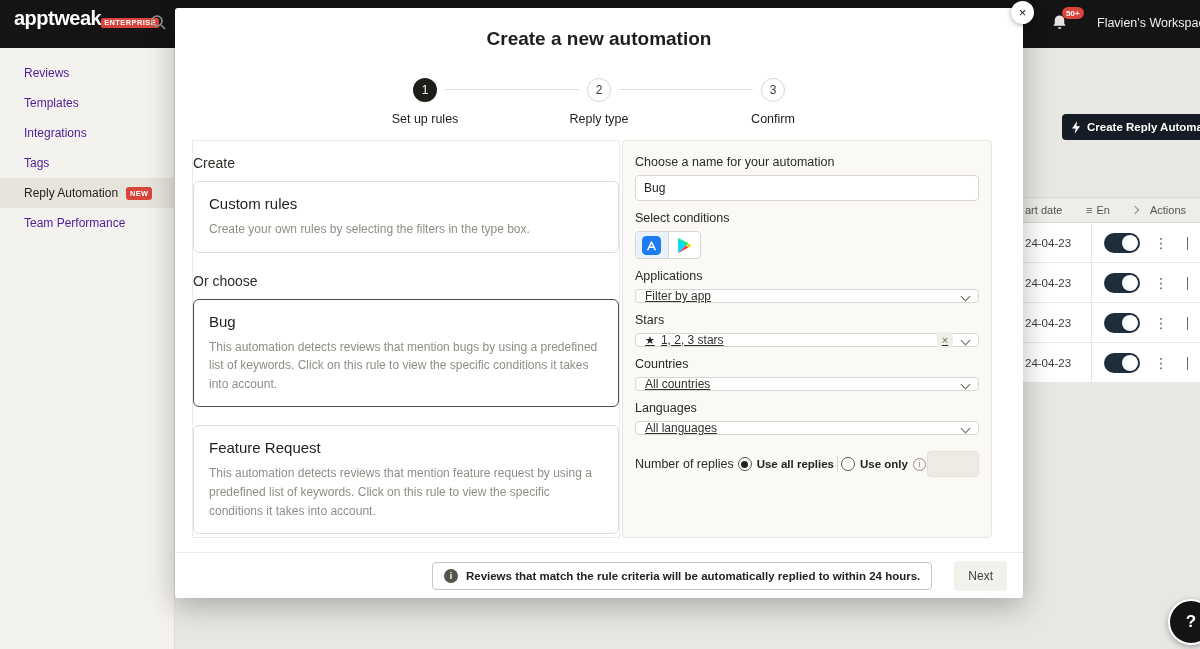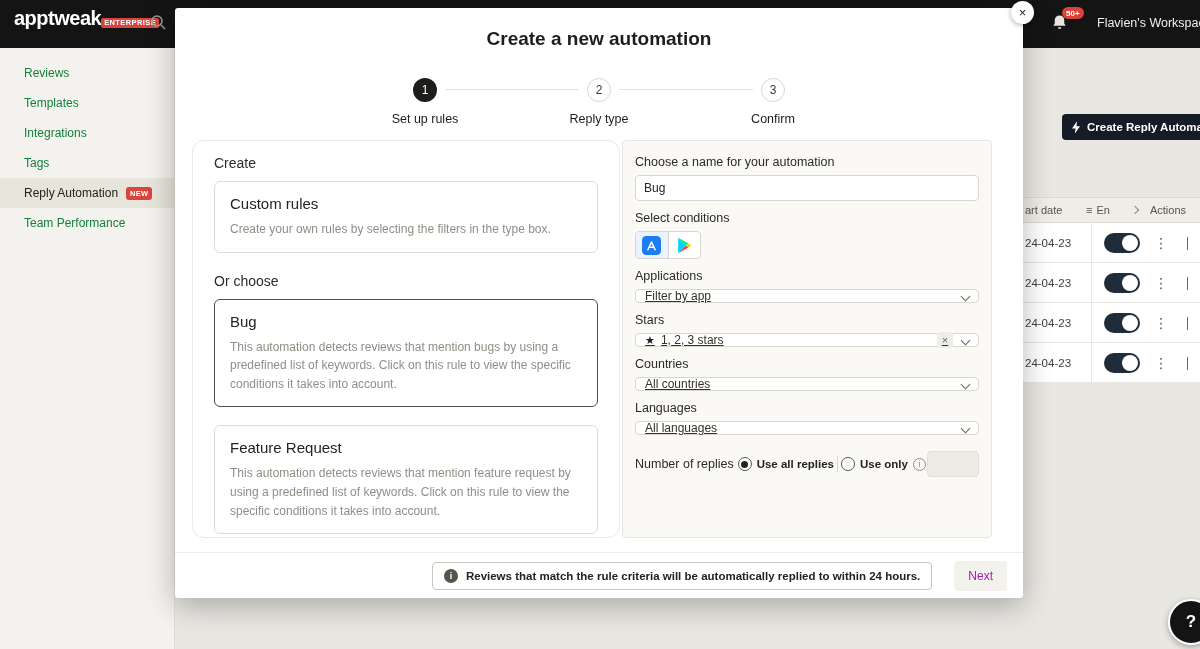--- a/index.html
+++ b/index.html
@@ -13,21 +13,21 @@
   .logo { position:absolute; left:14px; top:8px; display:flex; flex-direction:row; align-items:flex-end; line-height:1; }
   .logo-text { color:#fff; font-size:20px; font-weight:bold; letter-spacing:-0.5px; }
   .logo-badge { background:#d9453c; color:#fff; font-size:7.5px; font-weight:bold; padding:1.5px 3px; border-radius:2px; margin-top:2px; letter-spacing:0.4px; }
   .search-btn { position:absolute; left:148px; top:14px; width:20px; height:20px; background:none; border:none; cursor:pointer; }
   .bell { position:absolute; left:1050px; top:13px; width:22px; height:22px; cursor:pointer; }
   .bell-badge { position:absolute; top:-6px; left:12px; background:#d9453c; color:#fff; font-size:8px; font-weight:bold; padding:1.5px 4px; border-radius:7px; white-space:nowrap; }
   .workspace { position:absolute; left:1097px; top:16px; color:#efeee9; font-size:12.5px; cursor:pointer; white-space:nowrap; }
 
   
   .sidebar { position:absolute; left:0; top:48px; bottom:0; width:175px; background:#f4f2ee; border-right:1px solid #e0ddd6; padding-top:10px; z-index:1; }
-  .side-item { height:30px; display:flex; align-items:center; padding-left:24px; font-size:12px; color:#15803d; cursor:pointer; white-space:nowrap; }
+  .side-item { height:30px; display:flex; align-items:center; padding-left:24px; font-size:12px; color:#4c1d95; cursor:pointer; white-space:nowrap; }
   .side-item.active { background:#e7e4db; color:#232320; }
   .new-badge { background:#d9453c; color:#fff; font-size:7.5px; font-weight:bold; padding:2px 4px; border-radius:3px; margin-left:8px; letter-spacing:0.3px; }
 
   
   .page-btn { position:absolute; left:1062px; top:114px; height:26px; background:#151c26; color:#fff; font-size:11.5px; font-weight:bold; display:flex; align-items:center; gap:6px; padding:0 10px; border:none; border-radius:4px; white-space:nowrap; cursor:pointer; z-index:1; }
 
   .bg-table { position:absolute; left:1008px; right:0; top:197px; z-index:1; }
   .t-head { height:26px; background:#efede7; border-top:1px solid #dcdad4; border-bottom:1px solid #dcdad4; display:flex; align-items:center; font-size:11px; color:#55544e; }
   .h-date { padding-left:17px; width:78px; }
   .h-en { display:flex; align-items:center; gap:4px; width:34px; }
@@ -48,21 +48,21 @@
   .modal-close { position:absolute; left:1011px; top:1px; width:23px; height:23px; border-radius:50%; background:#fff; box-shadow:0 1px 5px rgba(0,0,0,0.35); display:flex; align-items:center; justify-content:center; font-size:13px; color:#1d1d1a; border:none; cursor:pointer; z-index:20; }
   .modal-title { text-align:center; padding-top:20px; font-size:19px; font-weight:bold; color:#1d1d1a; }
 
   .stepper { position:absolute; left:0; top:60px; width:848px; height:68px; }
   .step-circle { position:absolute; top:10px; width:24px; height:24px; border-radius:50%; display:flex; align-items:center; justify-content:center; font-size:12px; }
   .step-circle.active { background:#1d1d1a; color:#fff; }
   .step-circle.idle { background:#fff; border:1px solid #d8d6cf; color:#3c3b36; }
   .step-line { position:absolute; top:21px; height:1px; background:#e3e1da; width:134px; }
   .step-label { position:absolute; top:44px; transform:translateX(-50%); font-size:12.5px; color:#1d1d1a; white-space:nowrap; }
 
-  .panel-left { position:absolute; left:17px; top:132px; width:428px; height:398px; border:1px solid #eceae4; border-radius:12px; background:#fff; padding:12px 21px; }
+  .panel-left { position:absolute; left:17px; top:132px; width:428px; height:398px; border:1px solid #eceae4; border-radius:0; background:#fff; padding:12px 0; }
   .sec-heading { font-size:14px; color:#2b2b27; margin:2px 0 10px; }
   .sec-heading.later { margin-top:20px; }
   .rule-card { border:1px solid #ddddd6; border-radius:6px; padding:13px 15px; background:#fff; cursor:pointer; }
   .rule-card.selected { border:1.5px solid #4f4e47; }
   .rule-card.spaced { margin-top:18px; }
   .rule-title { font-size:15px; color:#232320; margin-bottom:8px; }
   .rule-desc { font-size:12px; color:#8f8e86; line-height:1.55; }
 
   .panel-right { position:absolute; left:447px; top:132px; width:370px; height:398px; border:1px solid #e7e5df; border-radius:4px; background:#faf9f5; padding:10px 12px; }
   .f-label { font-size:12.5px; color:#2b2b27; margin:10px 0 6px; }
@@ -82,21 +82,21 @@
   .radio { width:14px; height:14px; border-radius:50%; border:1px solid #55544c; position:relative; background:#fff; flex:none; }
   .radio.checked::after { content:""; position:absolute; inset:2.5px; background:#232320; border-radius:50%; }
   .radio-label { font-weight:bold; font-size:11.5px; color:#232320; }
   .info-circ { width:13px; height:13px; border-radius:50%; border:1px solid #8f8e86; color:#8f8e86; font-size:9px; display:flex; align-items:center; justify-content:center; flex:none; }
   .v-div { width:1px; height:16px; background:#d8d6ce; margin:0 3px; }
   .disabled-box { margin-left:auto; width:52px; height:26px; background:#edebe4; border:1px solid #e2dfd7; border-radius:4px; }
 
   .modal-footer { position:absolute; left:0; right:0; top:544px; height:46px; border-top:1px solid #eceae5; display:flex; align-items:center; justify-content:flex-end; gap:22px; padding:0 16px; }
   .info-pill { display:flex; align-items:center; gap:8px; border:1px solid #c9c7c0; border-radius:4px; padding:6px 11px; font-size:11.5px; font-weight:bold; color:#232320; background:#fff; white-space:nowrap; }
   .info-dot { width:14px; height:14px; border-radius:50%; background:#55544c; color:#fff; font-size:9px; font-weight:bold; display:flex; align-items:center; justify-content:center; flex:none; }
-  .next-btn { background:#f3f1ec; color:#a21caf; font-size:12px; border:none; border-radius:4px; padding:8px 14px; cursor:default; }
+  .next-btn { background:#f3f1ec; color:#404040; font-size:12px; border:none; border-radius:4px; padding:8px 14px; cursor:default; }
 
   .help-btn { position:absolute; right:-14px; bottom:4px; width:46px; height:46px; border-radius:50%; background:#141414; color:#fff; font-size:17px; font-weight:bold; display:flex; align-items:center; justify-content:center; border:2px solid #fff; box-shadow:0 2px 6px rgba(0,0,0,0.3); cursor:pointer; z-index:30; }
 </style>
 </head>
 <body>
 
 <div class="screen">
 
   <header class="topbar">
     <div class="logo">

